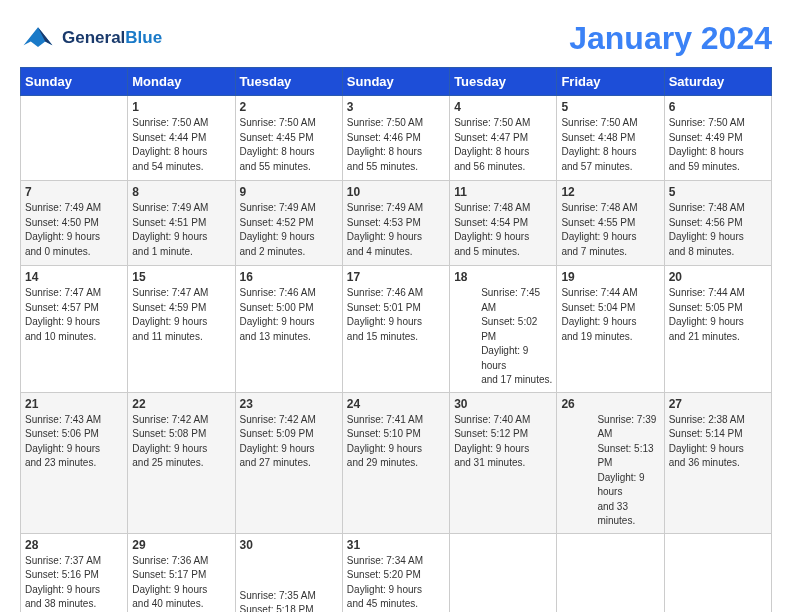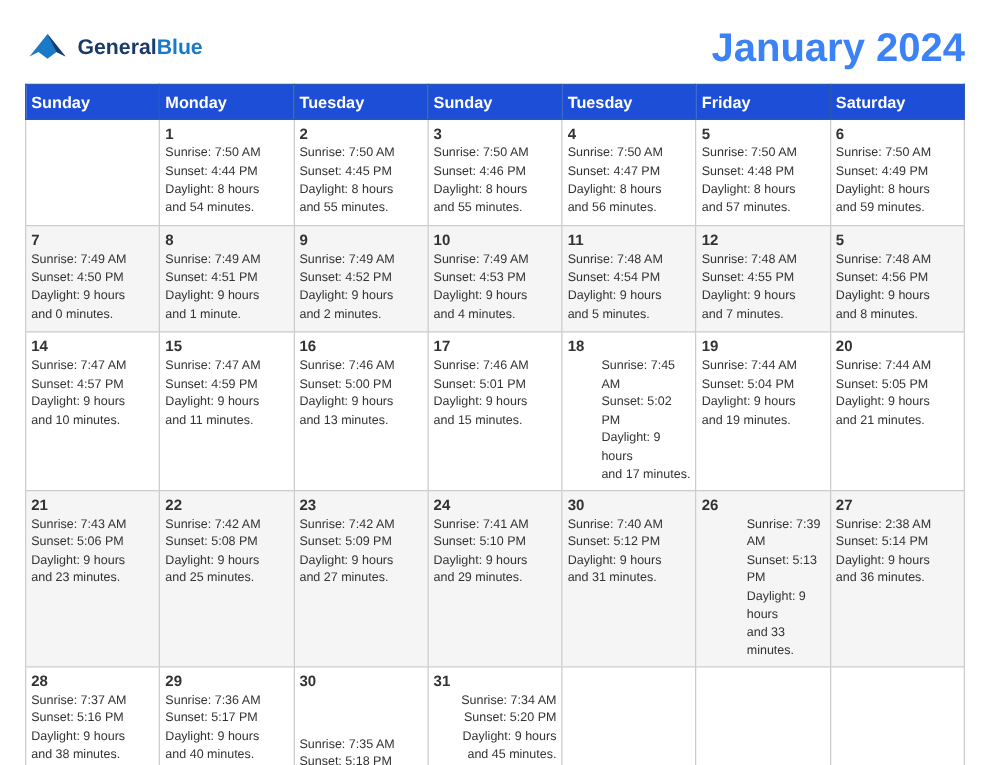--- a/index.html
+++ b/index.html
@@ -329,21 +329,21 @@
         </td>
         <td>
           <div class="day-number">30</div>
           <div class="day-info" style="white-space: pre-line; margin-top: 37px;">Sunrise: 7:35 AM
 Sunset: 5:18 PM
 Daylight: 9 hours
 and 43 minutes.</div>
         </td>
         <td>
           <div class="day-number">31</div>
-          <div class="day-info" style="white-space: pre-line; text-align: right;">Sunrise: 7:34 AM
+          <div class="day-info" style="white-space: pre-line;">Sunrise: 7:34 AM
 Sunset: 5:20 PM
 Daylight: 9 hours
 and 45 minutes.</div>
         </td>
         <td></td>
         <td></td>
         <td></td>
       </tr>
     </tbody>
 </table>

